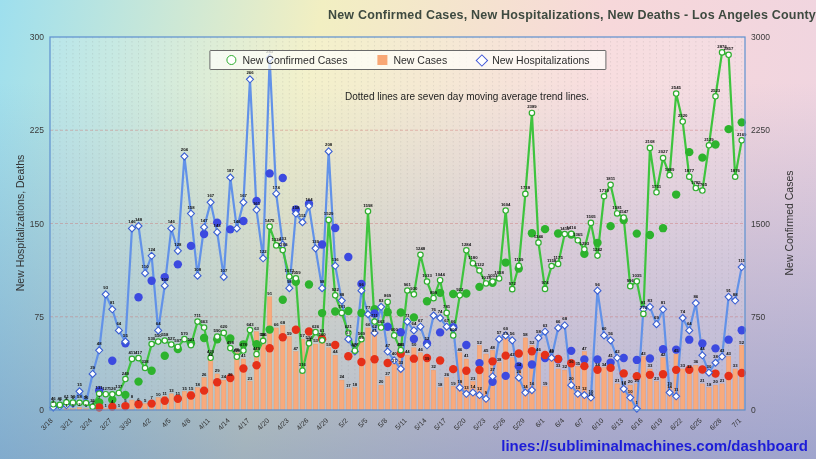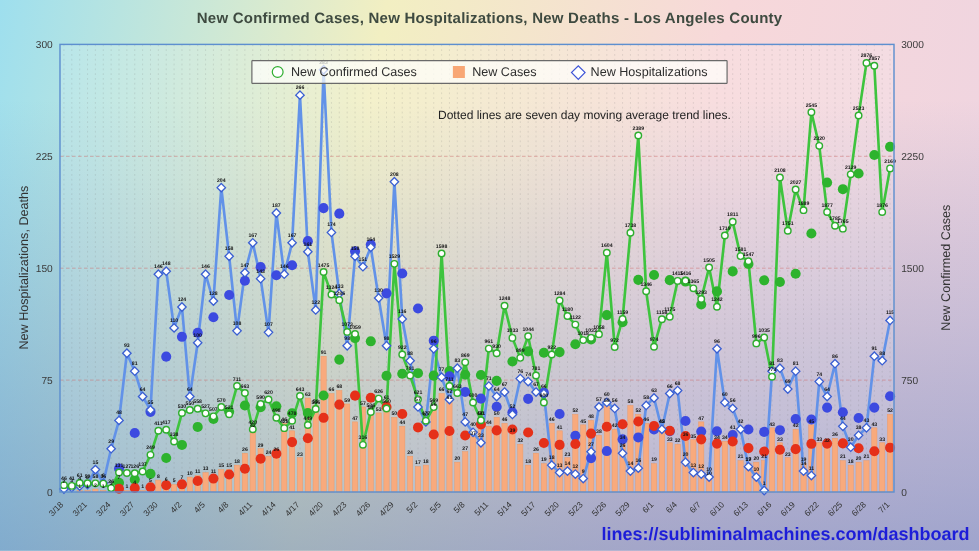--- a/index.html
+++ b/index.html
@@ -4,37 +4,37 @@
 <style>
   html,body{margin:0;padding:0;}
   body{
     width:816px;height:459px;overflow:hidden;position:relative;
     font-family:"Liberation Sans",sans-serif;
     background-image:
       linear-gradient(to bottom, rgba(255,255,255,0) 18%, rgba(80,116,184,0.50) 100%),
       linear-gradient(100deg, #9edfee 0%, #f2efc2 36%, #f7d8da 68%, #eed4e1 100%);
   }
   #title{
-    position:absolute;top:8px;left:0;width:100%;text-align:center;
+    position:absolute;top:8px;left:0;width:100%;text-align:right;
     font-size:12.5px;font-weight:bold;color:#3e4a40;letter-spacing:.2px;
   }
   #chart-svg{position:absolute;left:0;top:0;}
   #legend{
     position:absolute;top:50px;left:50%;transform:translateX(-50%);
     display:flex;align-items:center;gap:30px;
     border:1px solid #6a6a6a;background:rgba(255,255,252,0.72);
     padding:3px 16px;border-radius:1px;
     font-size:10.5px;color:#2e2e2e;white-space:nowrap;
   }
   .leg-item{display:flex;align-items:center;gap:6px;}
   .m-circle{width:8px;height:8px;border-radius:50%;background:#fff;border:1.6px solid #2fae2f;display:inline-block;}
   .m-square{width:10px;height:10px;background:#f8a775;display:inline-block;}
   .m-diamond{width:7px;height:7px;background:#fff;border:1.5px solid #4156d6;transform:rotate(45deg);display:inline-block;}
   #note{
-    position:absolute;left:345px;top:91px;font-size:10px;color:#222;margin-left:20px;
+    position:absolute;left:345px;top:91px;font-size:10px;color:#222;
   }
   #y-left-title{
     position:absolute;left:20px;top:223px;transform:translate(-50%,-50%) rotate(-90deg);
     white-space:nowrap;font-size:10.5px;color:#333;
   }
   #y-right-title{
     position:absolute;left:789px;top:223px;transform:translate(-50%,-50%) rotate(-90deg);
     white-space:nowrap;font-size:10.5px;color:#333;
   }
   #url{

